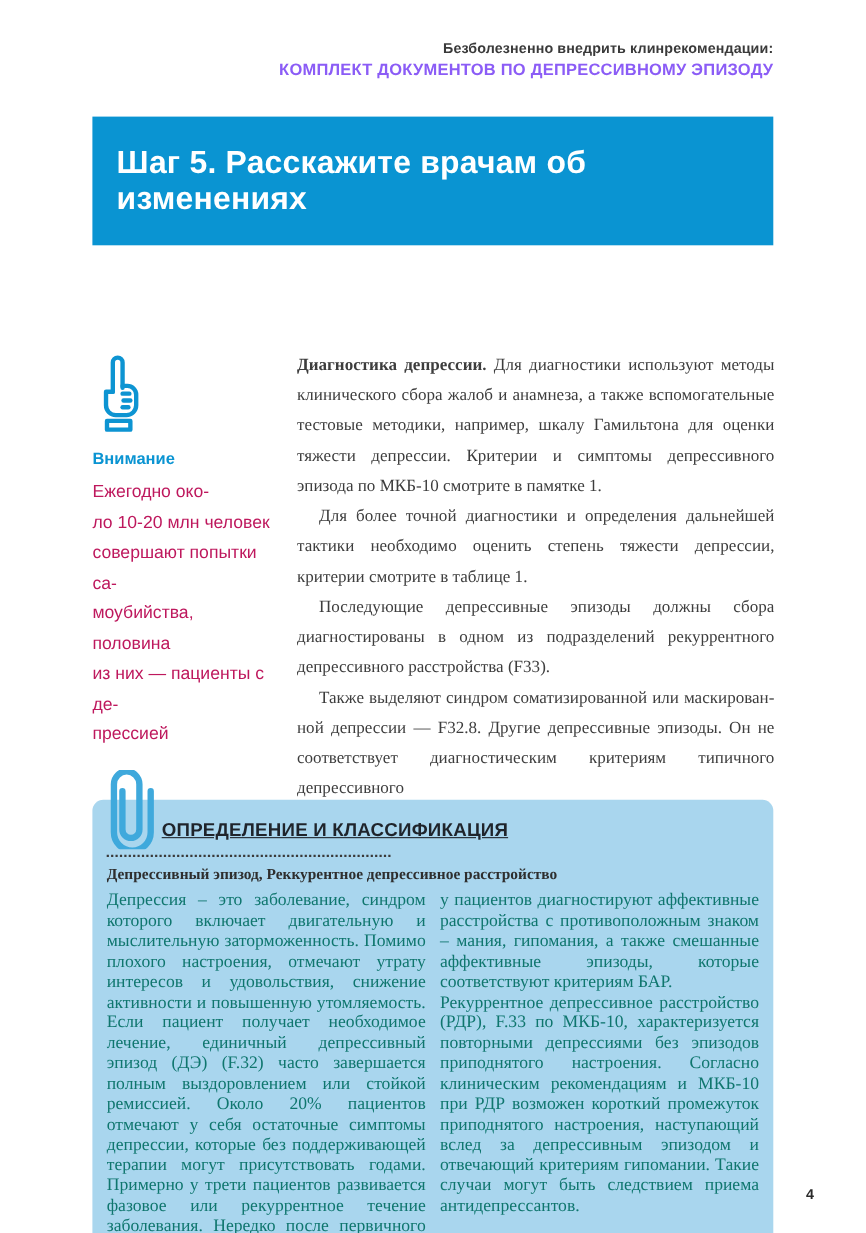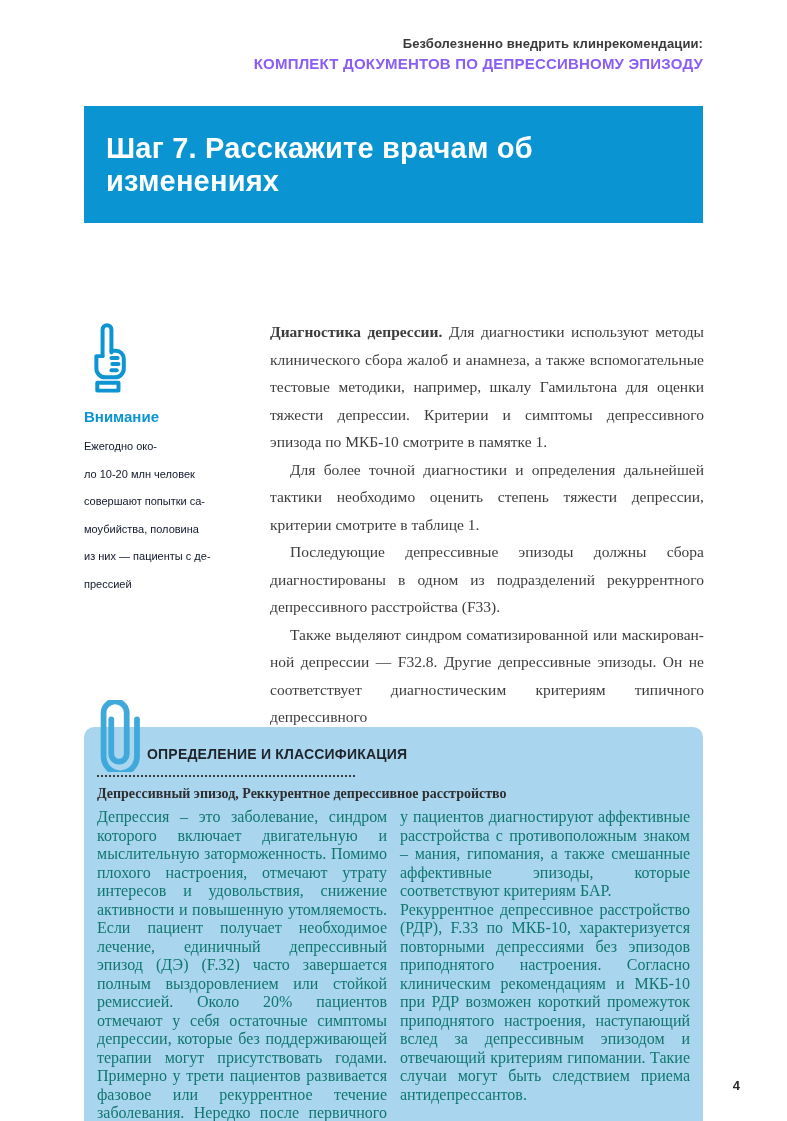--- a/index.html
+++ b/index.html
@@ -34,21 +34,21 @@
   .banner .banner-title {
     color:#ffffff; font-size:29px; font-weight:bold; letter-spacing:.2px;
   }
   
   .sidebar { position:absolute; left:84px; top:320px; width:162px; }
   .hand-icon { display:block; }
   .sidebar-label {
     margin-top:10px; color:#0a94d2; font-size:15px; font-weight:bold;
   }
   .sidebar-note {
-    margin-top:8px; color:#0f172a; font-size:11px; line-height:27.5px;
+    margin-top:8px; color:#be185d; font-size:16px; line-height:27.5px;
     white-space:pre-line;
   }
   
   .main-col { position:absolute; left:270px; top:288px; width:434px; }
   .section-title { color:#0a94d2; font-size:21px; font-weight:bold; }
   .body-text {
     margin-top:30px;
     font-family:"Liberation Serif", serif;
     font-size:15.5px; line-height:27.5px; color:#3d3d3d;
     text-align:justify;
@@ -58,21 +58,21 @@
   
   .infobox {
     position:absolute; left:84px; top:727px;
     width:619px; min-height:315px;
     background:#a9d6ee; border-radius:10px;
     padding:12px 13px 14px 13px;
   }
   .clip-icon { position:absolute; left:13px; top:-27px; }
   .infobox-title-row { padding-left:50px; padding-top:6px; }
   .infobox-title {
-    font-size:14px; font-weight:bold; color:#1f242b; letter-spacing:.2px;
+    font-size:17px; font-weight:bold; color:#1f242b; letter-spacing:.2px;text-decoration:underline;
   }
   .dotted-rule {
     margin-top:12px; width:258px; height:0;
     border-bottom:2px dotted #3a3a3a;
   }
   .infobox-subtitle {
     margin-top:9px;
     font-family:"Liberation Serif", serif;
     font-size:14px; font-weight:bold; color:#2e2e2e;
   }
@@ -93,21 +93,21 @@
 <body>
 
 <div class="page">
 
   <div class="doc-header">
     <div class="line1">Безболезненно внедрить клинрекомендации:</div>
     <div class="line2">КОМПЛЕКТ ДОКУМЕНТОВ ПО ДЕПРЕССИВНОМУ ЭПИЗОДУ</div>
   </div>
 
   <div class="banner">
-    <div class="banner-title">Шаг 7. Расскажите врачам об изменениях</div>
+    <div class="banner-title">Шаг 5. Расскажите врачам об изменениях</div>
   </div>
 
   <div class="sidebar">
     <span class="hand-icon">
       <svg width="46" height="74" viewBox="0 0 52 82" fill="none" stroke="#0d94d2" stroke-width="4.5" stroke-linecap="round" stroke-linejoin="round">
         <path d="M21 40 V10 a5 5 0 0 1 10 0 v26"></path>
         <path d="M31 34 h5 a9 9 0 0 1 9 9 v11 a10 10 0 0 1 -10 10 h-11 a10 10 0 0 1 -10 -10 V40 h7"></path>
         <path d="M31 42 h7"></path>
         <path d="M32 49 h7"></path>
         <path d="M31 56 h6"></path>

